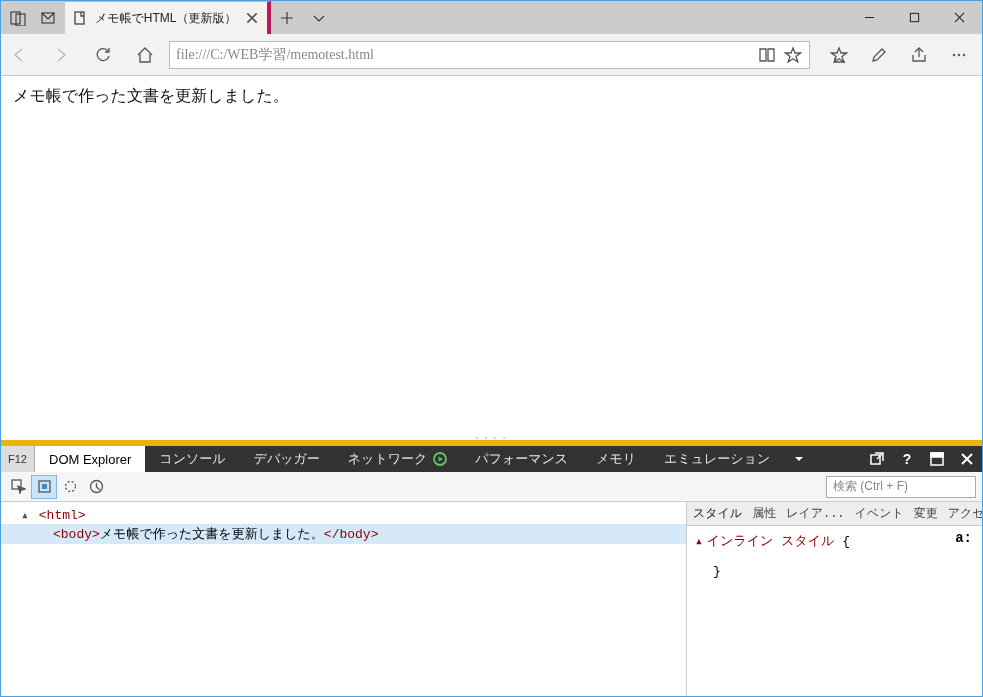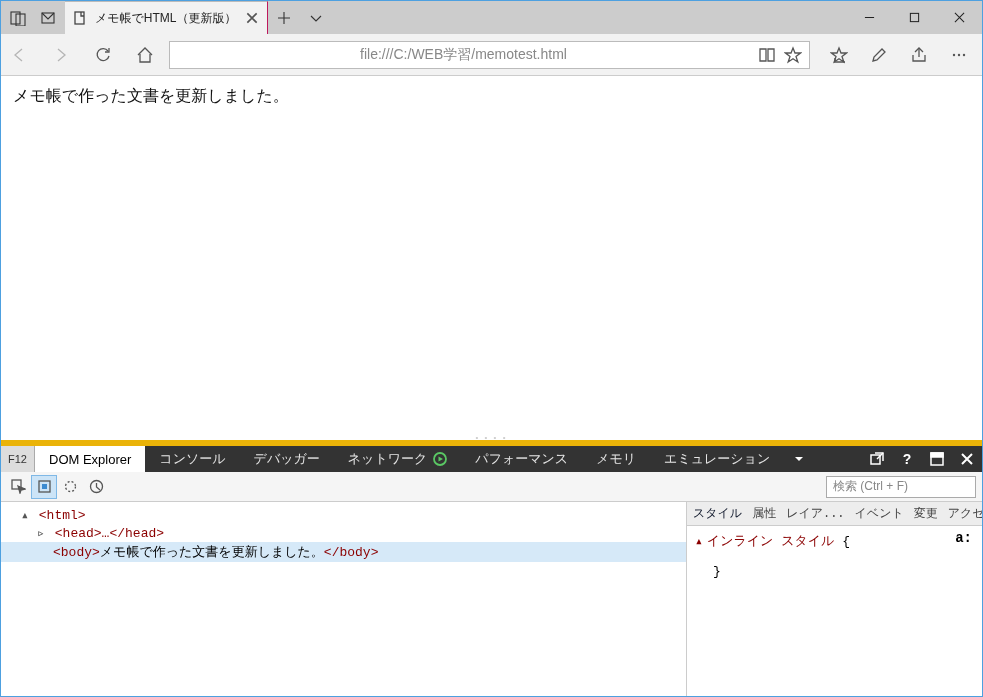--- a/index.html
+++ b/index.html
@@ -33,21 +33,21 @@
     color: #333;
   }
   .tb-ic svg { width: 16px; height: 16px; stroke: #333; fill: none; stroke-width: 1.1; }
   .tab {
     display: flex; align-items: center;
     background: #f2f2f2;
     height: 33px;
     padding: 0 8px;
     gap: 8px;
     border-top: 1px solid #bbb;
-    border-right: 1px solid #be185d;
+    border-right: 4px solid #be185d;
     min-width: 180px;
   }
   .tab .pageic { width:14px; height:14px; }
   .tab .pageic svg { stroke:#444; fill:none; stroke-width:1.3; }
   .tab-title { font-size: 12px; color:#222; flex:1; white-space:nowrap; overflow:hidden; }
   .tab-close { width:14px; height:14px; display:flex; align-items:center; justify-content:center; }
   .tab-close svg { stroke:#555; stroke-width:1.4; }
   .tb-after { display:flex; align-items:center; }
   .tb-after .tb-ic { width:32px; }
   .tb-spacer { flex:1; }
@@ -72,21 +72,21 @@
   .addr {
     flex:1;
     height:28px;
     background:#fff;
     border:1px solid #bbb;
     display:flex; align-items:center;
     padding:0 6px;
     gap:6px;
     margin-right:4px;
   }
-  .addr-url { flex:1; color:#888; font-size:14px; font-family: Liberation Sans, sans-serif; white-space:nowrap; overflow:hidden;text-align:center; }
+  .addr-url { flex:1; color:#888; font-size:14px; font-family: Liberation Serif, serif; white-space:nowrap; overflow:hidden; }
   .addr-ic { width:20px; height:20px; display:flex; align-items:center; justify-content:center; color:#555;}
   .addr-ic svg { width:18px; height:18px; stroke:currentColor; fill:none; stroke-width:1.3;}
   .rightnav { display:flex; align-items:center; gap:2px; padding-right:4px; }
   .rightnav .nav-ic { width:38px; }
   
   .page {
     flex:1;
     background:#fff;
     padding: 10px 12px;
     font-size:16px;
@@ -440,24 +440,20 @@
       <span>検索 (Ctrl + F)</span>
     </div>
   </div>
 
   <div class="dt-body">
     <div class="dt-dom">
       <div class="dom-line d1">
         <span class="tri">▴</span>
         <span class="tag">&lt;html&gt;</span>
       </div>
-      <div class="dom-line d2">
-        <span class="tri">▹</span>
-        <span class="tag">&lt;head&gt;…&lt;/head&gt;</span>
-      </div>
       <div class="dom-line d3 sel">
         <span class="tag">&lt;body&gt;</span><span class="txt">メモ帳で作った文書を更新しました。</span><span class="tag">&lt;/body&gt;</span>
       </div>
     </div>
 
     <div class="dt-side">
       <div class="dts-tabs">
         <span class="dts-tab active">スタイル</span>
         <span class="dts-tab">属性</span>
         <span class="dts-tab">レイア...</span>

